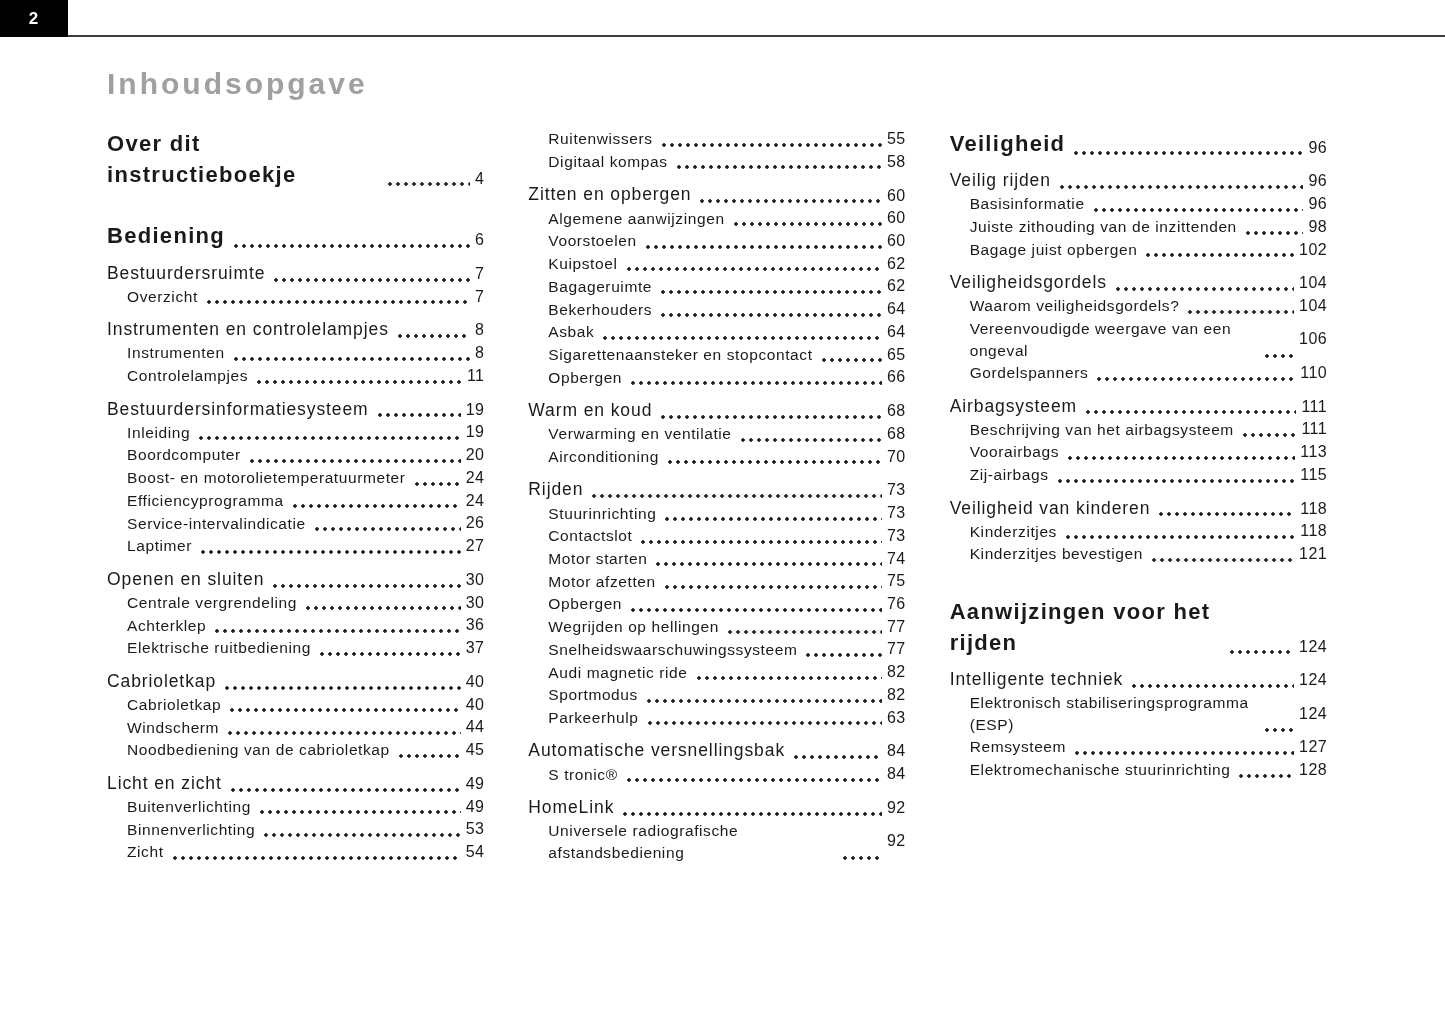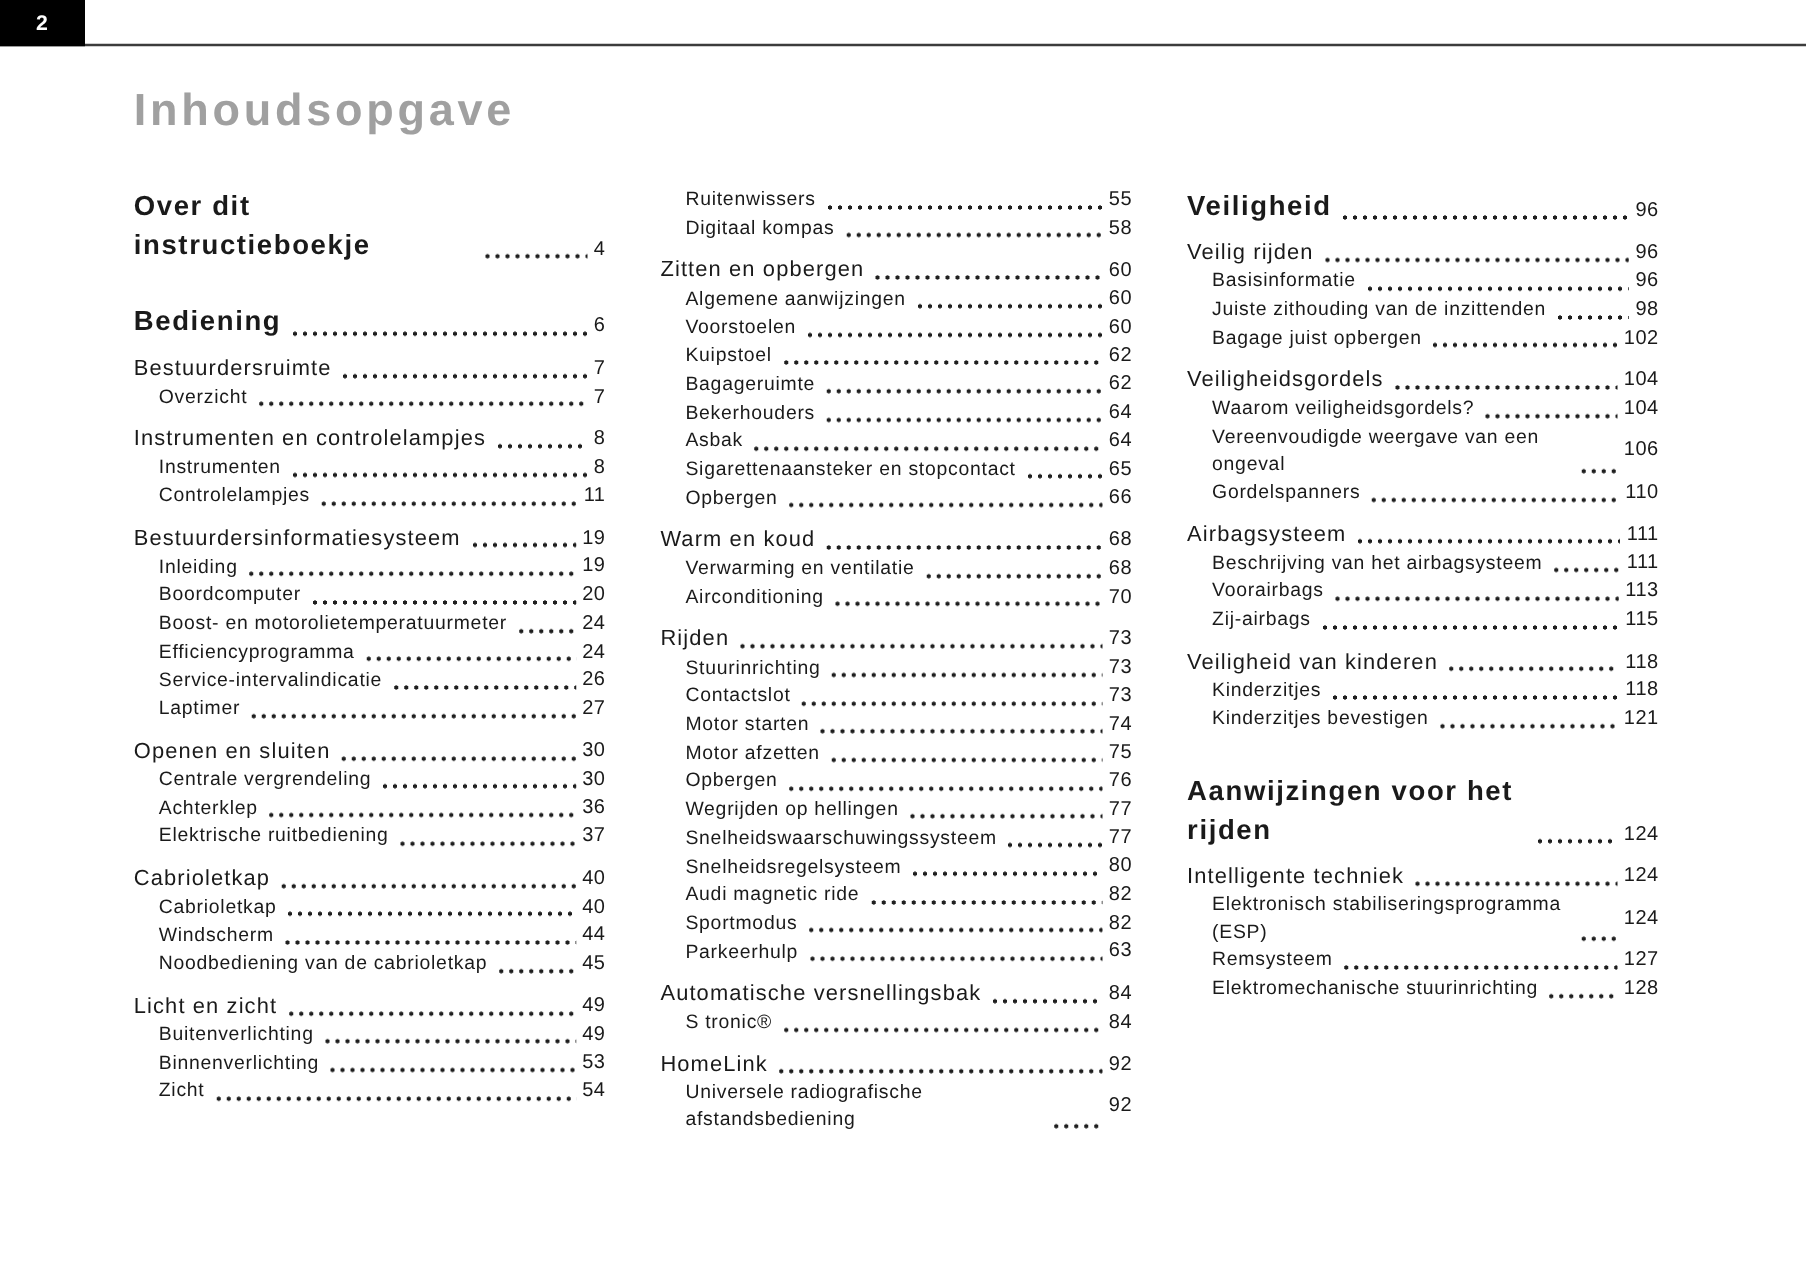--- a/index.html
+++ b/index.html
@@ -33,29 +33,29 @@
     color: #ffffff;
     display: flex;
     align-items: center;
     justify-content: center;
     font-size: 17px;
     font-weight: bold;
     letter-spacing: 1px;
   }
   .doc-title {
     margin: 30px 0 0 107px;
-    font-size: 36px;
+    font-size: 30px;
     font-weight: bold;
     color: #a0a0a0;
     letter-spacing: 3px;
   }
   .columns {
     display: flex;
     gap: 44px;
-    margin: 40px 118px 0 107px;
+    margin: 27px 118px 0 107px;
   }
   .col {
     flex: 1 1 0;
     min-width: 0;
   }
   .row {
     display: flex;
     align-items: flex-end;
     line-height: 1.42;
     letter-spacing: 0.6px;
@@ -350,25 +350,20 @@
           <span class="label">Wegrijden op hellingen</span>
           <span class="leader"></span>
           <span class="pagenum">77</span>
         </div>
         <div class="row sub">
           <span class="label">Snelheidswaarschuwingssysteem</span>
           <span class="leader"></span>
           <span class="pagenum">77</span>
         </div>
         <div class="row sub">
-          <span class="label">Snelheidsregelsysteem</span>
-          <span class="leader"></span>
-          <span class="pagenum">80</span>
-        </div>
-        <div class="row sub">
           <span class="label">Audi magnetic ride</span>
           <span class="leader"></span>
           <span class="pagenum">82</span>
         </div>
         <div class="row sub">
           <span class="label">Sportmodus</span>
           <span class="leader"></span>
           <span class="pagenum">82</span>
         </div>
         <div class="row sub">

